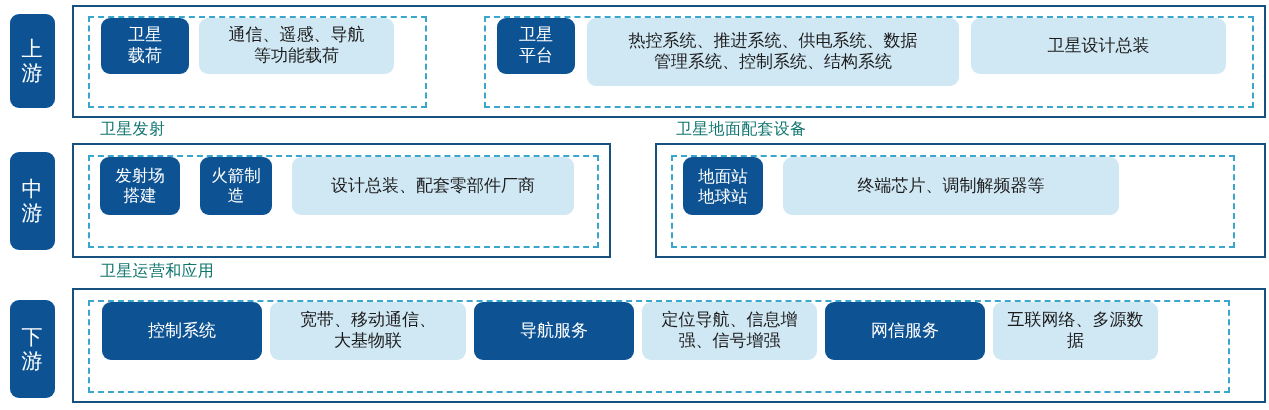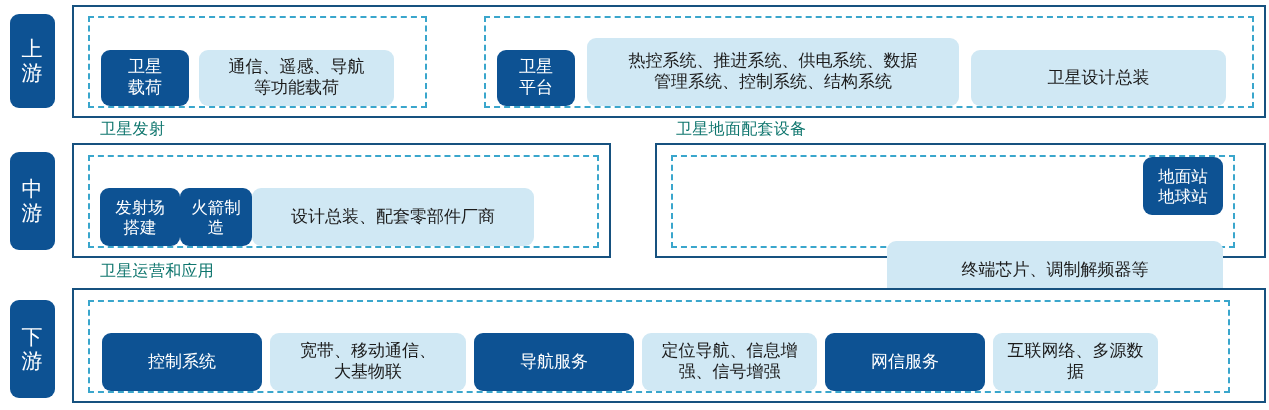--- a/index.html
+++ b/index.html
@@ -58,21 +58,21 @@
     position: absolute;
     border: 2px solid #16517f;
     background: #ffffff;
   }
 
   
   .dash-group {
     position: absolute;
     border: 2.2px dashed #3aa6cc;
     display: flex;
-    align-items: flex-end;
+    align-items: flex-start;
   }
 
   
   .pill {
     border-radius: 9px;
     display: flex;
     align-items: center;
     justify-content: center;
     text-align: center;
     line-height: 1.22;
@@ -125,31 +125,31 @@
 管理系统、控制系统、结构系统</div>
       <div class="pill pill-light t17" style="width:255px; height:56px;">卫星设计总装</div>
     </div>
   </div>
 
   <div class="row-label" style="left:100px; top:119px;">卫星发射</div>
 
   <div class="row-label" style="left:676px; top:119px;">卫星地面配套设备</div>
 
   <div class="panel" style="left:72px; top:143px; width:539px; height:115px;">
-    <div class="dash-group" style="left:14px; top:10px; width:511px; height:93px; padding:0 10px; gap:0;">
+    <div class="dash-group" style="left:14px; top:10px; width:511px; height:93px; padding:0 10px; gap:20px;font-family:Liberation Serif, serif;">
       <div class="pill pill-dark t16" style="width:80px; height:58px;">发射场
 搭建</div>
       <div class="pill pill-dark t16" style="width:72px; height:58px;">火箭制
 造</div>
       <div class="pill pill-light t17" style="width:282px; height:58px;">设计总装、配套零部件厂商</div>
     </div>
   </div>
 
   <div class="panel" style="left:655px; top:143px; width:611px; height:115px;">
-    <div class="dash-group" style="left:14px; top:10px; width:564px; height:93px; padding:0 10px; gap:26px;flex-direction:column;">
+    <div class="dash-group" style="left:14px; top:10px; width:564px; height:93px; padding:0 10px; gap:20px;">
       <div class="pill pill-dark t16" style="width:80px; height:58px;">地面站
 地球站</div>
       <div class="pill pill-light t17" style="width:336px; height:58px;">终端芯片、调制解频器等</div>
     </div>
   </div>
 
   <div class="row-label" style="left:100px; top:261px;">卫星运营和应用</div>
 
   <div class="panel" style="left:72px; top:288px; width:1194px; height:115px;">
     <div class="dash-group" style="left:14px; top:10px; width:1142px; height:93px; padding:0 12px; gap:8px;">

